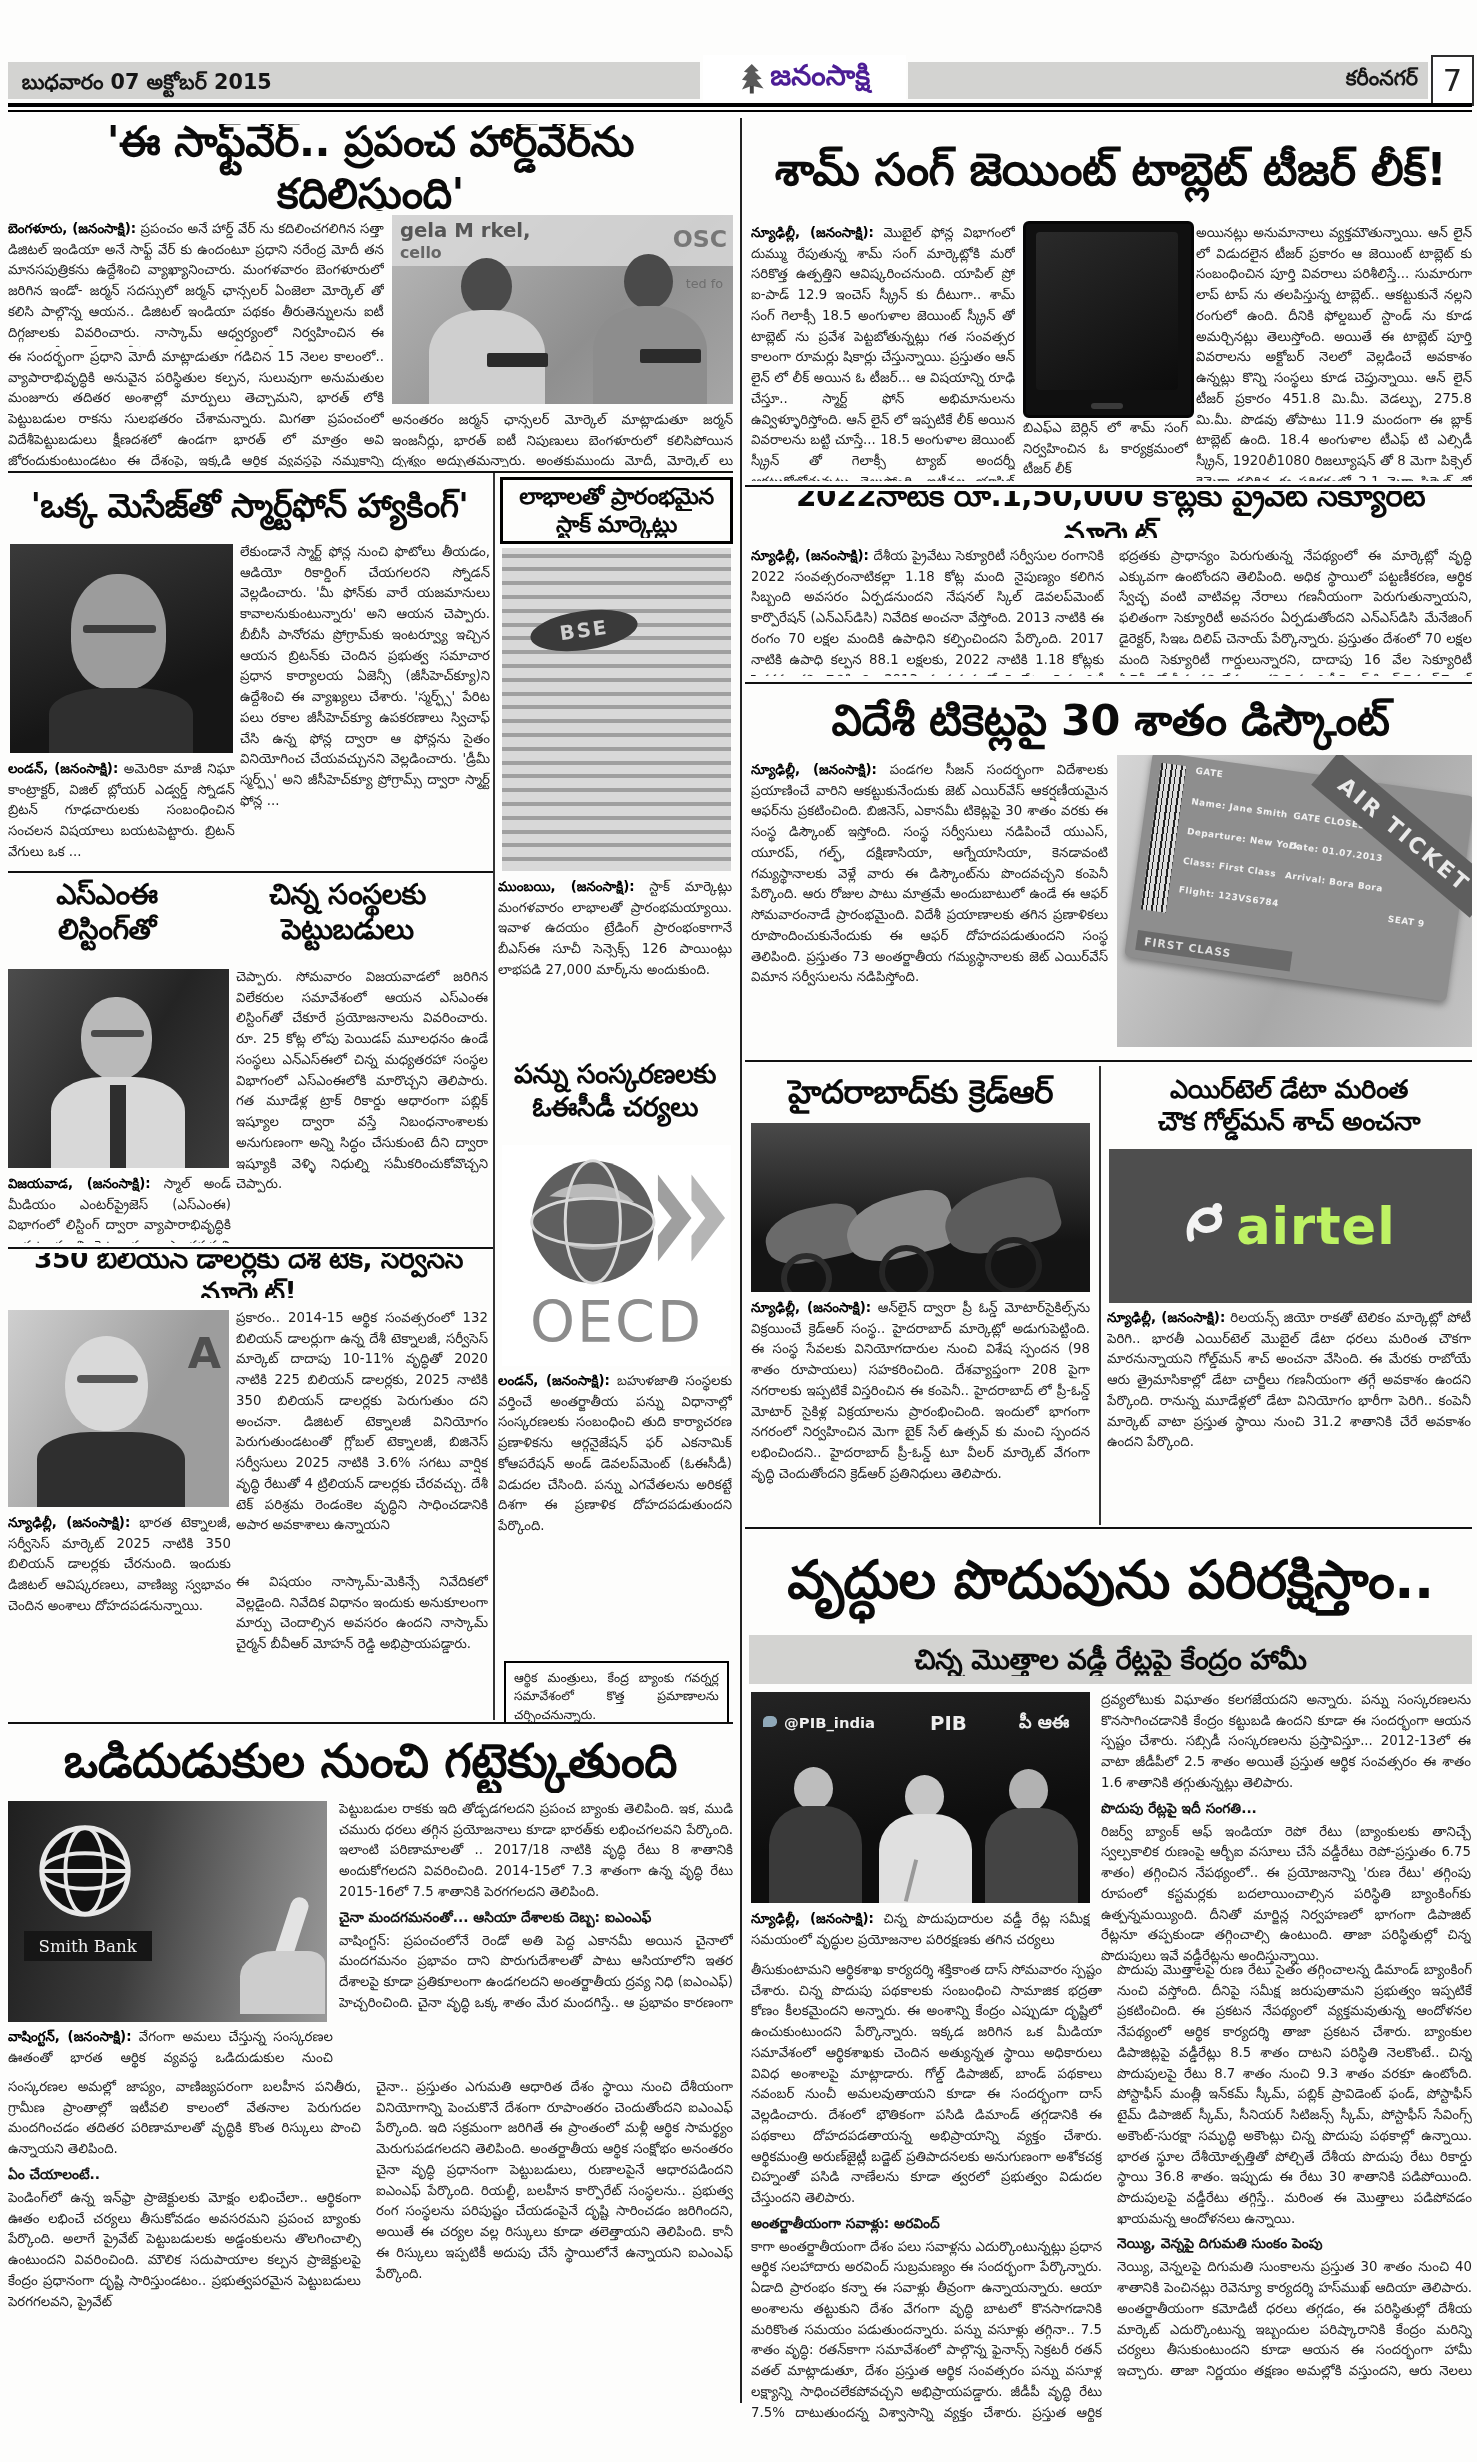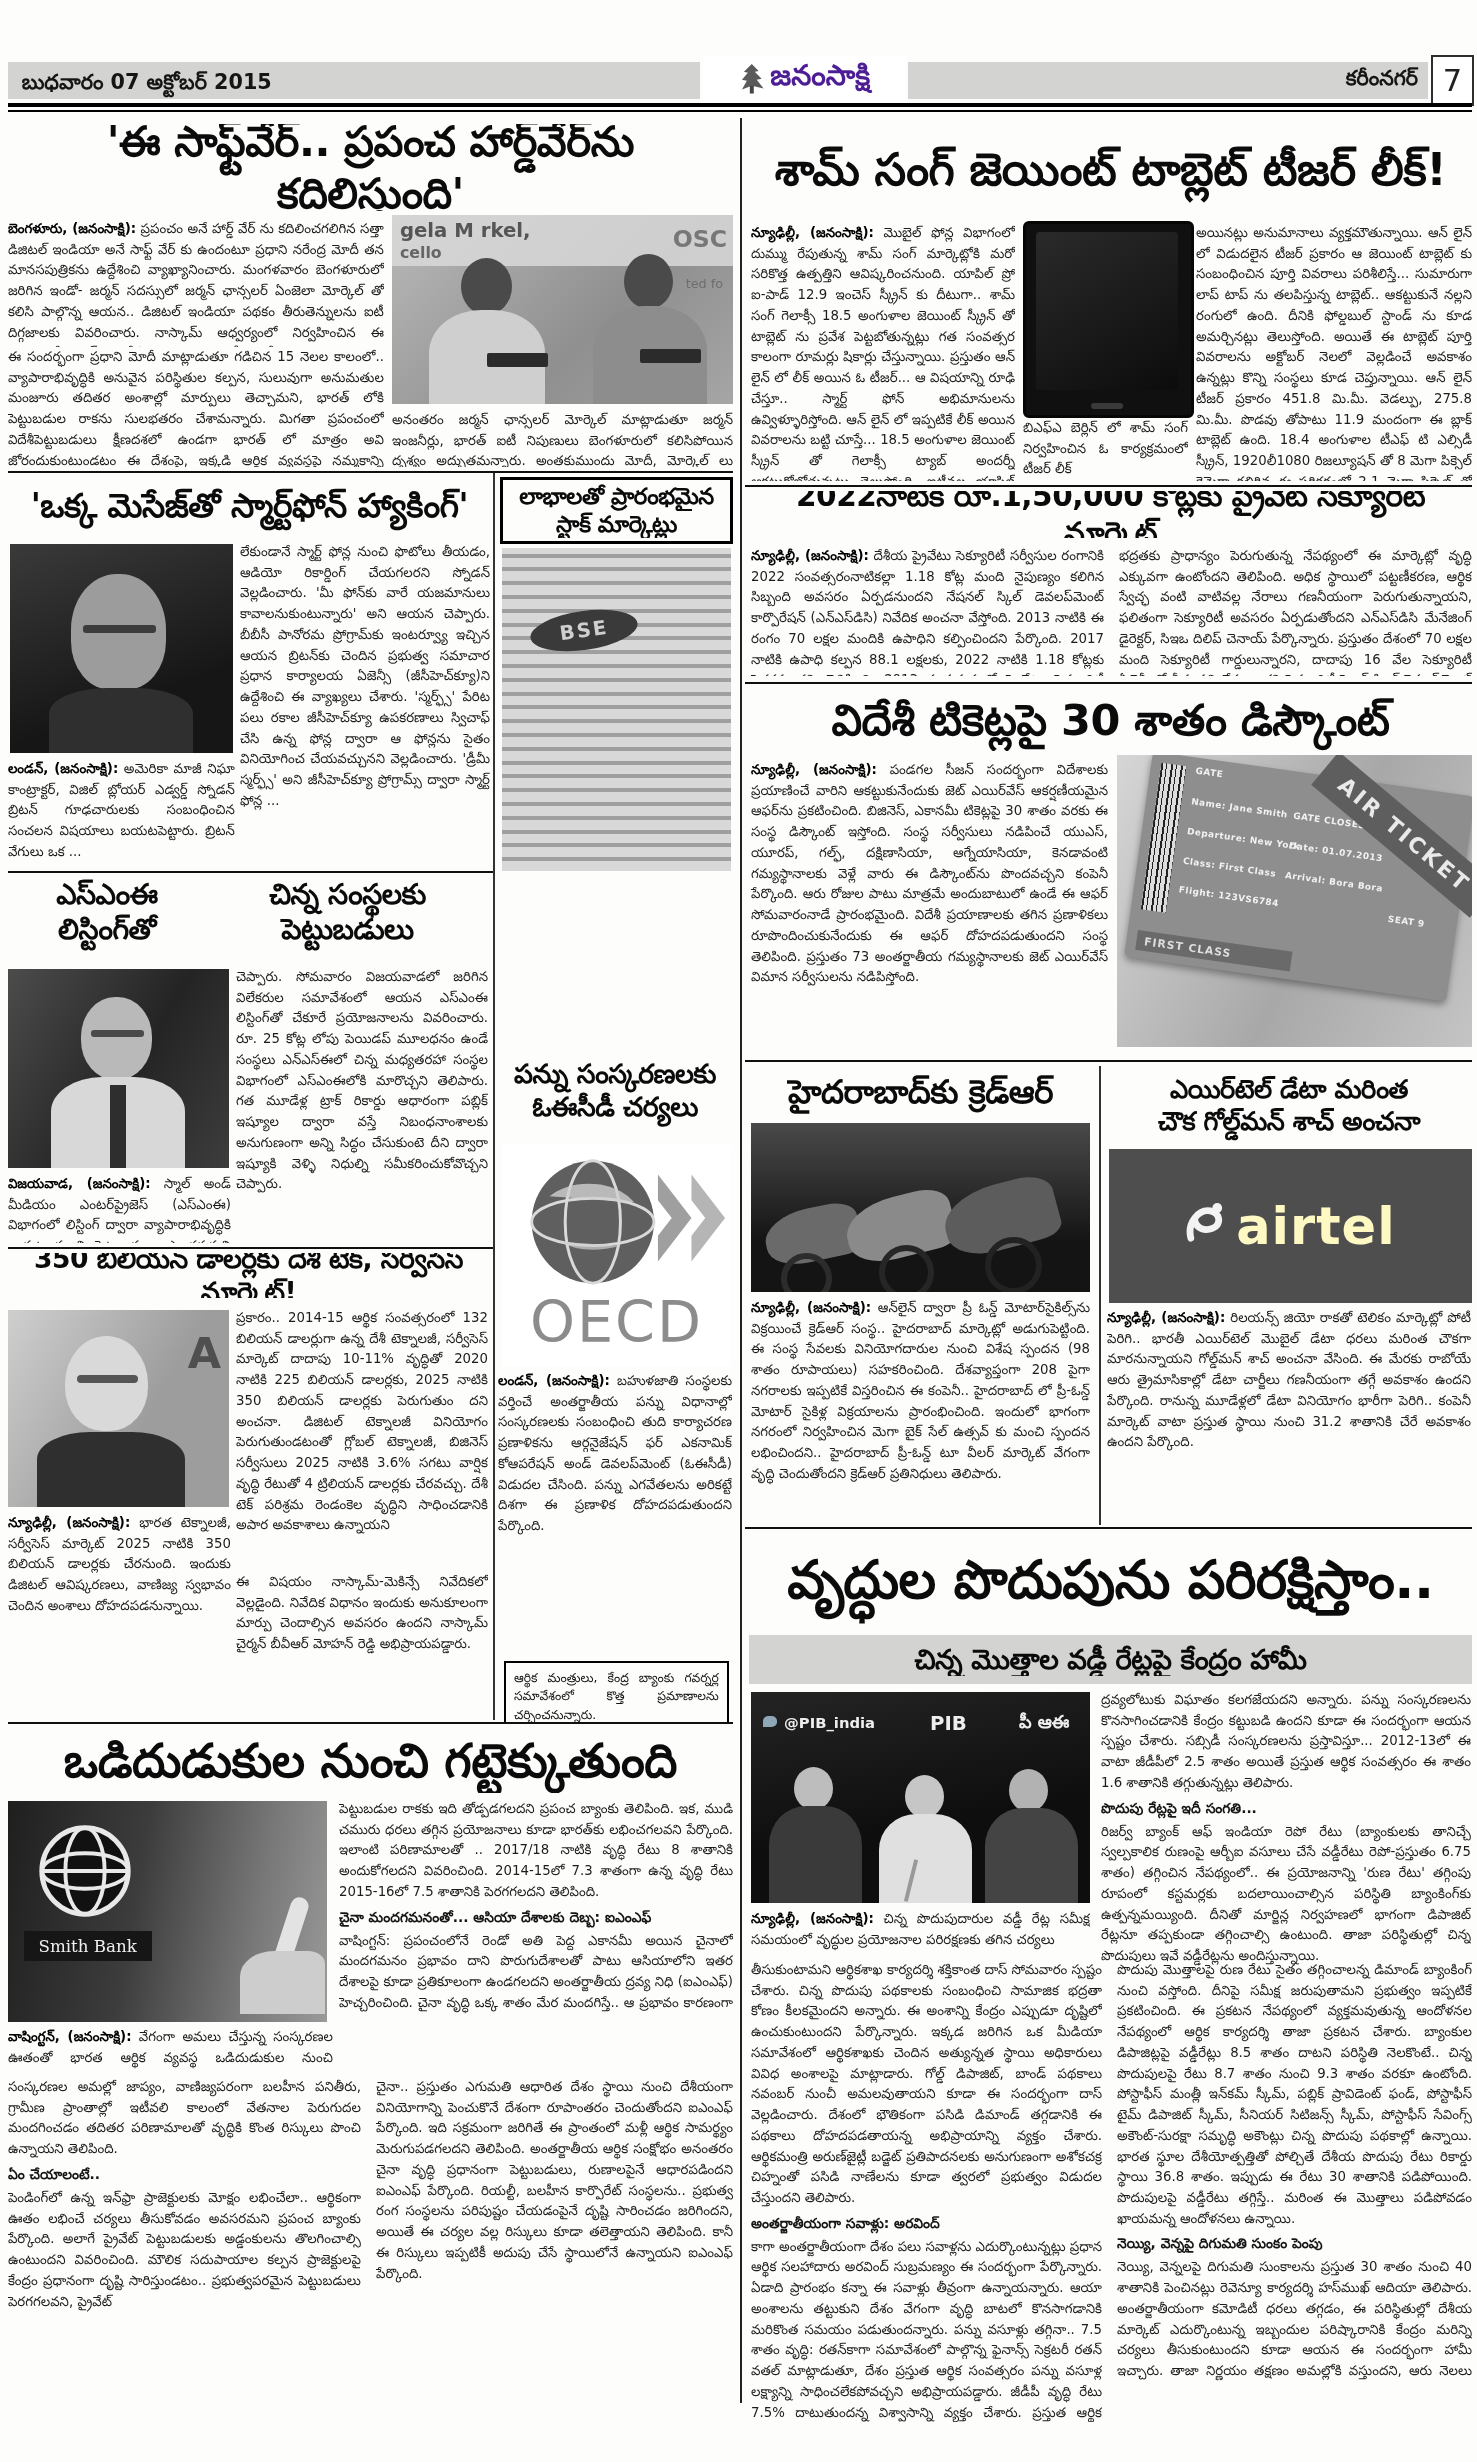--- a/index.html
+++ b/index.html
@@ -98,20 +98,23 @@
 
   <div class="abs box-head" style="left:500px;top:477px;width:227px;height:61px;">
     <div class="hl" style="font-size:22.7px;">లాభాలతో ప్రారంభమైన</div>
     <div class="hl" style="font-size:22.7px;">స్టాక్ మార్కెట్లు</div>
   </div>
   <div class="ph stripe-bld" style="left:502px;top:548px;width:229px;height:323px;">
     <div class="abs" style="left:27.6px;top:63px;width:108px;height:39px;background:#3a3a3a;border-radius:50%;transform:rotate(-8deg);display:flex;align-items:center;justify-content:center;">
       <span style="color:#cfcfcf;font-size:19.7px;font-weight:bold;letter-spacing:2px;">BSE</span>
     </div>
   </div>
+  <div class="abs bt" style="left:498px;top:877px;width:234px;height:162px;">
+    <b>ముంబయి, (జనంసాక్షి):</b><span> స్టాక్ మార్కెట్లు మంగళవారం లాభాలతో ప్రారంభమయ్యాయి. ఇవాళ ఉదయం ట్రేడింగ్ ప్రారంభంకాగానే బీఎస్ఈ సూచీ సెన్సెక్స్ 126 పాయింట్లు లాభపడి 27,000 మార్క్‌ను అందుకుంది.</span>
+  </div>
 
   <div class="abs hl" style="left:498px;top:1044px;width:234px;height:93px;font-size:26.6px;display:flex;flex-direction:column;justify-content:center;">
     <div>పన్ను సంస్కరణలకు</div>
     <div>ఓఈసీడీ చర్యలు</div>
   </div>
   <div class="abs bt" style="left:498px;top:1371px;width:234px;height:284px;">
     <b>లండన్, (జనంసాక్షి):</b><span> బహుళజాతి సంస్థలకు వర్తించే అంతర్జాతీయ పన్ను విధానాల్లో సంస్కరణలకు సంబంధించి తుది కార్యాచరణ ప్రణాళికను ఆర్గనైజేషన్ ఫర్ ఎకనామిక్ కోఆపరేషన్ అండ్ డెవలప్‌మెంట్ (ఓఈసీడీ) విడుదల చేసింది. పన్ను ఎగవేతలను అరికట్టే దిశగా ఈ ప్రణాళిక దోహదపడుతుందని పేర్కొంది.</span>
   </div>
   <div class="abs" style="left:502px;top:1145px;width:229px;height:221px;background:#fff;">
     <svg width="229" height="221" viewBox="0 0 232 224">
@@ -259,21 +262,21 @@
 
   <div class="abs hl" style="left:1107px;top:1068px;width:364px;height:75px;font-size:25.6px;display:flex;flex-direction:column;justify-content:center;">
     <div>ఎయిర్‌టెల్ డేటా మరింత</div>
     <div>చౌక గోల్డ్‌మన్ శాచ్ అంచనా</div>
   </div>
   <div class="abs" style="left:1109px;top:1149px;width:363px;height:154px;background:#4e4e4e;display:flex;align-items:center;justify-content:center;gap:9.9px;">
     <svg width="41" height="51" viewBox="0 0 42 52">
       <path d="M6 38 C2 22 14 8 26 10 C36 12 38 24 28 28 C20 31 12 28 10 20" fill="none" stroke="#f3f3f3" stroke-width="7" stroke-linecap="round"></path>
       <circle cx="33" cy="7" r="5" fill="#f3f3f3"></circle>
     </svg>
-    <span style="color:#fef9c3;font-size:51px;font-weight:bold;letter-spacing:1px;">airtel</span>
+    <span style="color:#bef264;font-size:51px;font-weight:bold;letter-spacing:1px;">airtel</span>
   </div>
   <div class="abs bt" style="left:1107px;top:1308px;width:364px;height:215px;">
     <b>న్యూఢిల్లీ, (జనంసాక్షి):</b><span> రిలయన్స్ జియో రాకతో టెలికం మార్కెట్లో పోటీ పెరిగి.. భారతీ ఎయిర్‌టెల్ మొబైల్ డేటా ధరలు మరింత చౌకగా మారనున్నాయని గోల్డ్‌మన్ శాచ్ అంచనా వేసింది. ఈ మేరకు రాబోయే ఆరు త్రైమాసికాల్లో డేటా చార్జీలు గణనీయంగా తగ్గే అవకాశం ఉందని పేర్కొంది. రానున్న మూడేళ్లలో డేటా వినియోగం భారీగా పెరిగి.. కంపెనీ మార్కెట్ వాటా ప్రస్తుత స్థాయి నుంచి 31.2 శాతానికి చేరే అవకాశం ఉందని పేర్కొంది.</span>
   </div>
 
   <div class="rule-h" style="left:745px;top:1527px;width:727px;height:1.5px;"></div>
 
   <div class="abs hl" style="left:749px;top:1533px;width:723px;height:95px;font-size:53px;display:flex;align-items:center;justify-content:center;">వృద్ధుల పొదుపును పరిరక్షిస్తాం..</div>
   <div class="abs gray-bar" style="left:749px;top:1635px;width:723px;height:49px;display:flex;align-items:center;justify-content:center;">
     <span class="hl" style="font-size:27.6px;">చిన్న మొత్తాల వడ్డీ రేట్లపై కేంద్రం హామీ</span>

